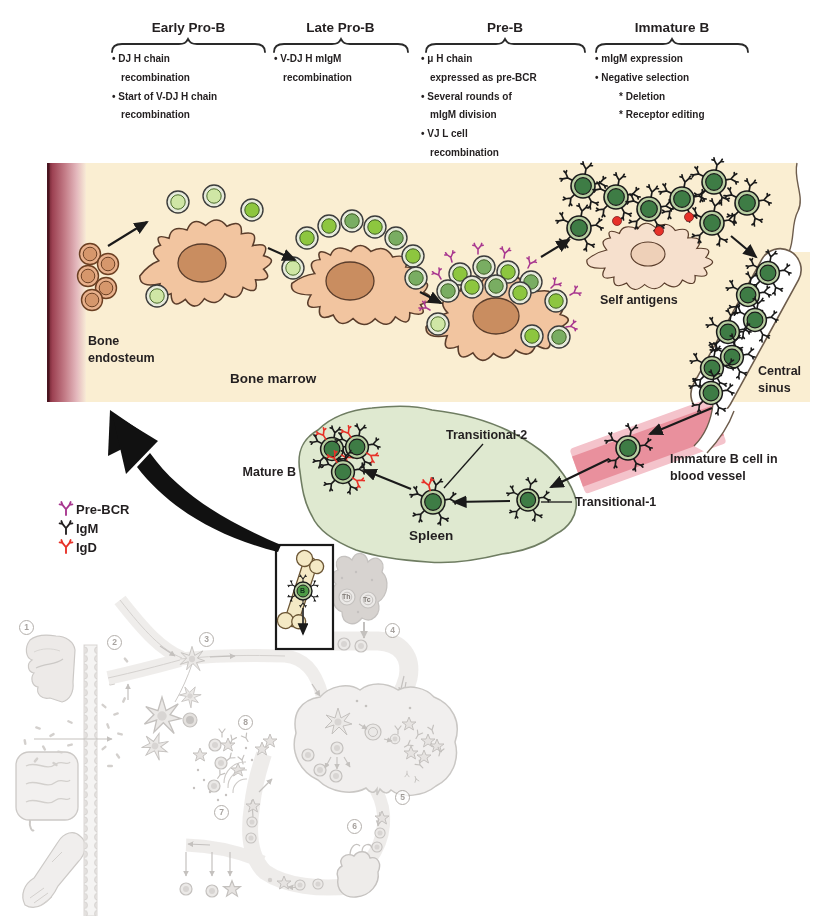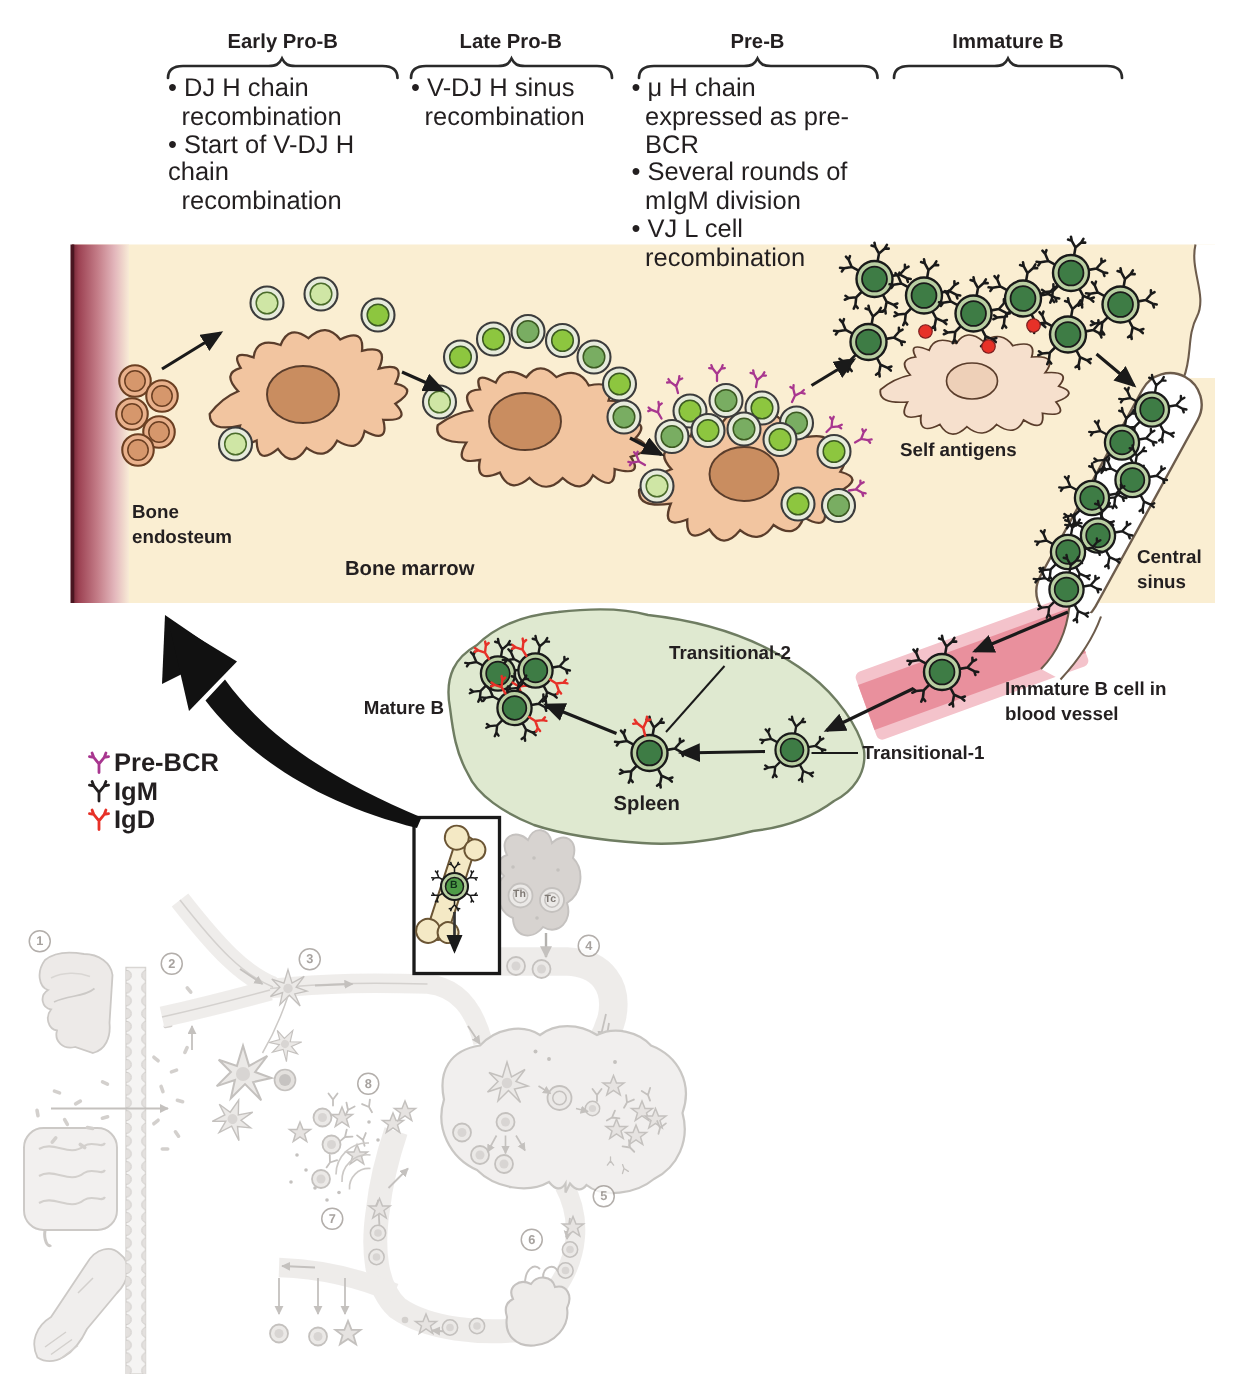--- a/index.html
+++ b/index.html
@@ -1,33 +1,33 @@
 <!DOCTYPE html>
 <html style="--cream: #faeed2; --endosteum_dark: #6e2230; --endosteum_mid: #c47d88; --stromal_fill: #f2c5a0; --stromal_stroke: #5a3d2b; --stromal_nucleus: #c98d60; --cell_ring: #e7ebdc; --early_green: #cfe6a5; --bright_green: #8dc63f; --mid_green: #79ad62; --b_ring: #b9cfa2; --b_green: #3e7c45; --pre_bcr: #a8368f; --igm: #231f20; --igd: #e73128; --self_stromal: #f6e0cd; --spleen_green: #dfe9d0; --vessel_pink: #e9909d; --vessel_pink_light: #f4c3cb; --sinus_line: #6d5c4c; --faded_grey: #9a948f; --label: #231f20;"><head>
 <meta charset="utf-8">
 <style>
   html,body{margin:0;padding:0;background:#fff;}
   #fig{position:relative;width:826px;height:916px;background:#fff;overflow:hidden;
        font-family:"Liberation Sans",sans-serif;color:#231f20;}
   #art{position:absolute;left:0;top:0;}
   .t{position:absolute;font-weight:bold;font-size:13.5px;text-align:center;color:var(--label);}
-  .bullets{position:absolute;font-weight:normal;font-size:17px;line-height:18.8px;color:var(--label);}
+  .bullets{position:absolute;font-weight:bold;font-size:10px;line-height:18.8px;color:var(--label);}
   .bullet::before{content:"• ";}
   .cont{padding-left:9px;}
   .sub{padding-left:24px;}
   .sub::before{content:"* ";}
   .lbl{position:absolute;font-weight:bold;font-size:12.5px;line-height:16.5px;color:var(--label);}
   .big{font-size:13.5px;}
   .num{position:absolute;width:13px;height:13px;border:1px solid #9a948f;border-radius:50%;
        font-size:8.5px;line-height:13px;text-align:center;color:#8a847f;font-weight:bold;opacity:.75;background:#fff;}
   .tag{position:absolute;font-weight:bold;font-size:7px;color:#7e7873;}
   .tagB{position:absolute;font-weight:bold;font-size:7px;color:#10301a;}
   .legend-row{position:absolute;display:flex;align-items:center;height:18px;}
   .legend-row svg{display:block;}
-  .legend-row .lg-label{font-weight:bold;font-size:17px;color:var(--label);margin-left:2px;}
+  .legend-row .lg-label{font-weight:bold;font-size:13px;color:var(--label);margin-left:2px;}
 </style>
 </head>
 <body>
 
 <div id="fig">
 
 <svg id="art" width="826" height="916" viewBox="0 0 826 916">
   <defs>
     <linearGradient id="endo" x1="0" y1="0" x2="1" y2="0">
       <stop offset="0" stop-color="#6e2230"></stop>
@@ -473,30 +473,36 @@
 <div class="t" style="left:424px;top:20px;width:162px;">Pre-B</div>
 <div class="t" style="left:594px;top:20px;width:156px;">Immature B</div>
 
 <div class="bullets" style="left:112px;top:50px;width:165px;">
   <div class="bullet">DJ H chain</div>
   <div class="cont">recombination</div>
   <div class="bullet">Start of V-DJ H chain</div>
   <div class="cont">recombination</div>
 </div>
 <div class="bullets" style="left:274px;top:50px;width:145px;">
-  <div class="bullet">V-DJ H sinus</div>
+  <div class="bullet">V-DJ H mIgM</div>
   <div class="cont">recombination</div>
 </div>
 <div class="bullets" style="left:421px;top:50px;width:170px;">
   <div class="bullet">μ H chain</div>
   <div class="cont">expressed as pre-BCR</div>
   <div class="bullet">Several rounds of</div>
   <div class="cont">mIgM division</div>
   <div class="bullet">VJ L cell</div>
   <div class="cont">recombination</div>
+</div>
+<div class="bullets" style="left:595px;top:50px;width:165px;">
+  <div class="bullet">mIgM expression</div>
+  <div class="bullet">Negative selection</div>
+  <div class="sub">Deletion</div>
+  <div class="sub">Receptor editing</div>
 </div>
 
 <div class="lbl" style="left:88px;top:333px;width:85px;">Bone endosteum</div>
 <div class="lbl big" style="left:230px;top:371px;white-space:nowrap;">Bone marrow</div>
 <div class="lbl" style="left:600px;top:292px;white-space:nowrap;">Self antigens</div>
 <div class="lbl" style="left:758px;top:363px;width:62px;">Central sinus</div>
 <div class="lbl" style="left:228px;top:464px;width:68px;text-align:right;">Mature B</div>
 <div class="lbl" style="left:446px;top:427px;white-space:nowrap;">Transitional-2</div>
 <div class="lbl" style="left:575px;top:494px;white-space:nowrap;">Transitional-1</div>
 <div class="lbl" style="left:670px;top:451px;width:118px;">Immature B cell in blood vessel</div>

